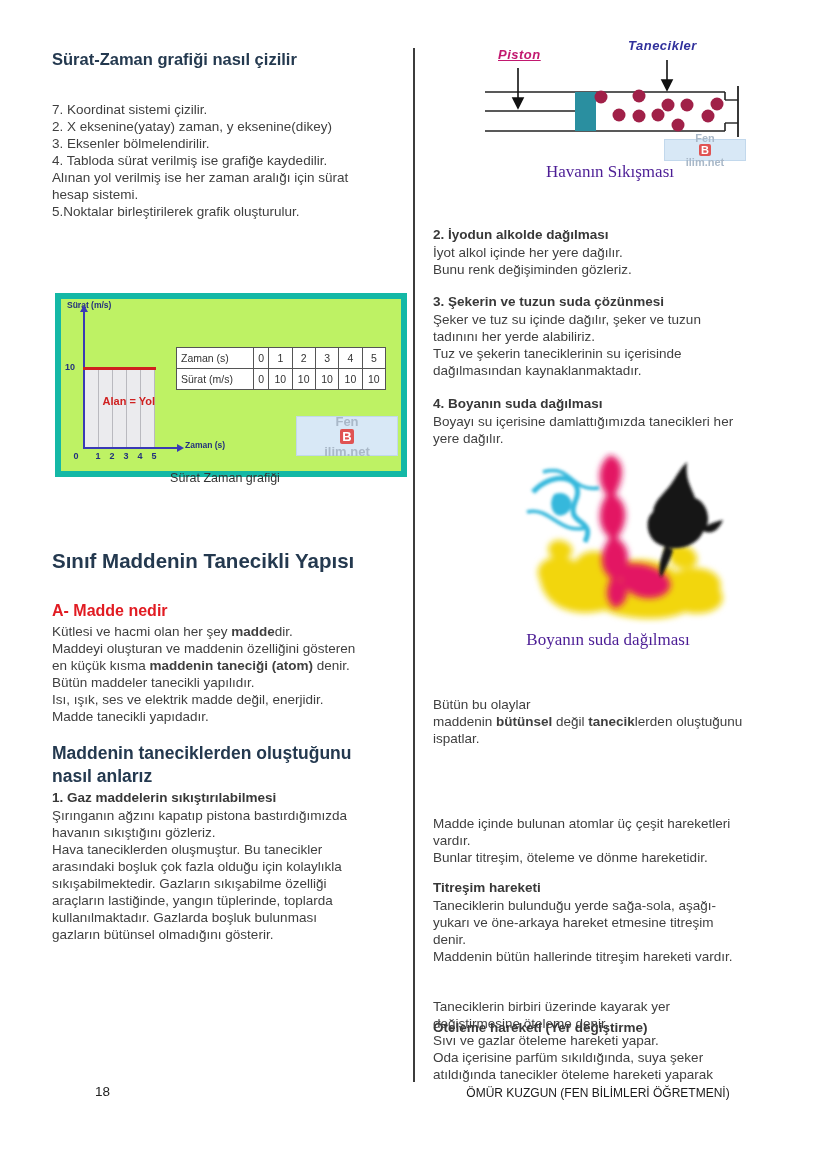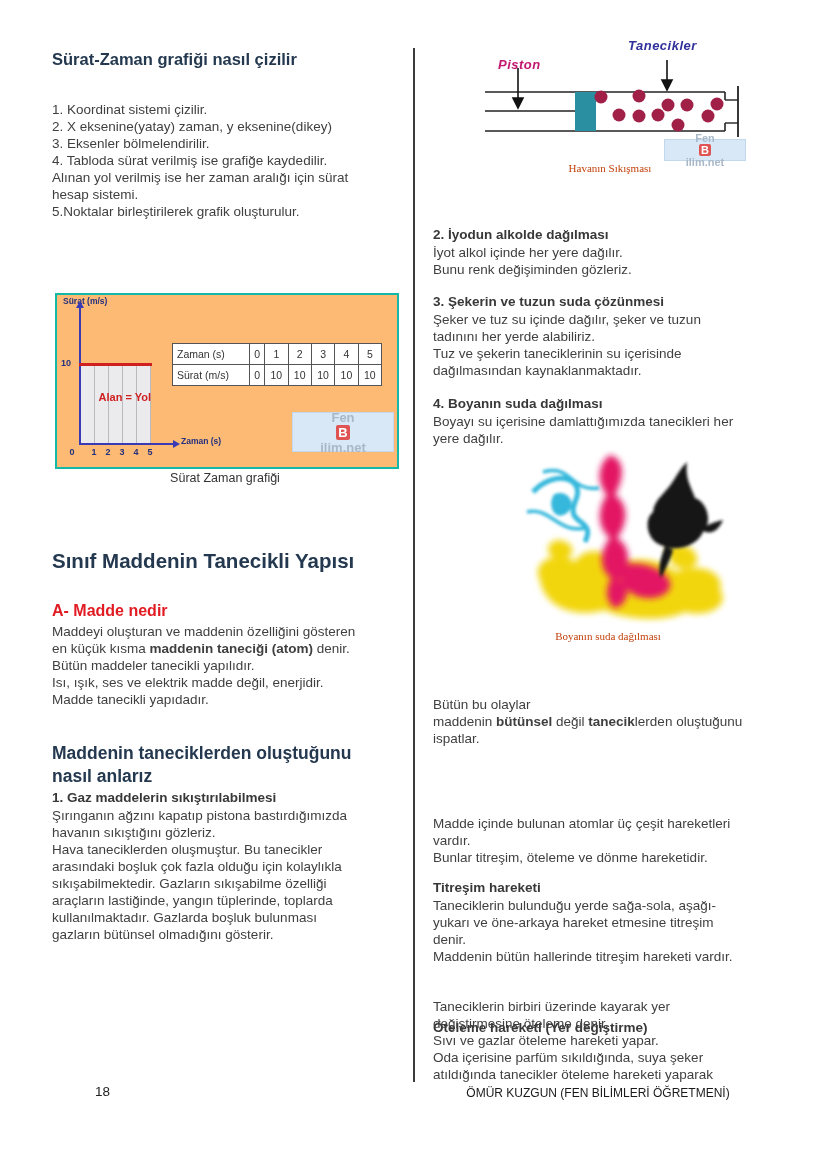--- a/index.html
+++ b/index.html
@@ -5,28 +5,28 @@
   html,body{margin:0;padding:0;}
   body{width:828px;height:1171px;position:relative;background:#ffffff;
        font-family:"Liberation Sans",sans-serif;color:#3f3f3f;}
   .abs{position:absolute;}
   .h1{font-size:16.5px;font-weight:bold;color:#24394f;}
   .h2{font-size:20.5px;font-weight:bold;color:#24394f;}
   .h3red{font-size:16px;font-weight:bold;color:#e11b22;}
   .h4{font-size:17.5px;font-weight:bold;color:#24394f;line-height:23px;}
   .body-lines{font-size:13.5px;line-height:17px;color:#3f3f3f;}
   .subhead{font-size:13.5px;font-weight:bold;color:#383838;}
-  .caption-serif{font-family:"Liberation Serif",serif;font-size:11px;color:#c2410c;text-align:center;}
+  .caption-serif{font-family:"Liberation Serif",serif;font-size:17px;color:#4c1d95;text-align:center;}
   .caption-sans{font-size:12.5px;color:#333;text-align:center;}
   .divider{position:absolute;left:413px;top:48px;width:2px;height:1034px;background:#3c3c3c;}
   .pagenum{font-size:13.5px;color:#222;}
   .footer{font-size:12px;color:#1a1a1a;text-align:center;}
 
   
-  .graph-fig{left:55px;top:293px;width:340px;height:172px;background:#fdba74;border:2px solid #14b8a6;}
+  .graph-fig{left:55px;top:293px;width:340px;height:172px;background:#bef264;border:6px solid #14b8a6;}
   .gf-el{position:absolute;}
   .axis{background:#3a3ab5;}
   .arrow-up{width:0;height:0;border-left:4px solid transparent;border-right:4px solid transparent;border-bottom:7px solid #3a3ab5;}
   .arrow-right{width:0;height:0;border-top:4px solid transparent;border-bottom:4px solid transparent;border-left:7px solid #3a3ab5;}
   .axis-label{font-size:8.5px;font-weight:bold;color:#23307d;}
   .graph-red-line{background:#cf2020;}
   .shaded{background:#ebebee;}
   .vline{position:absolute;top:0;bottom:0;width:1px;background:#b9b9bf;}
   .area-label{font-size:11px;font-weight:bold;color:#cf2020;text-align:right;}
   .ytick{font-size:9px;font-weight:bold;color:#23307d;}
@@ -45,21 +45,21 @@
   .lbl-tanecik{color:#31319c;}
 </style>
 </head>
 <body>
 
 <div class="divider"></div>
 
 <div class="abs h1" style="left:52px;top:50px;">Sürat-Zaman grafiği nasıl çizilir</div>
 
 <div class="abs body-lines" style="left:52px;top:101px;width:365px;">
-    <div>1. Koordinat sistemi çizilir.</div>
+    <div>7. Koordinat sistemi çizilir.</div>
     <div>2. X eksenine(yatay) zaman, y eksenine(dikey)</div>
     <div>3. Eksenler bölmelendirilir.</div>
     <div>4. Tabloda sürat verilmiş ise grafiğe kaydedilir.</div>
     <div>Alınan yol verilmiş ise her zaman aralığı için sürat</div>
     <div>hesap sistemi.</div>
     <div>5.Noktalar birleştirilerek grafik oluşturulur.</div>
   </div>
 
 <div class="abs graph-fig">
   <div class="gf-el axis-label" style="left:6px;top:1px;">Sürat (m/s)</div>
@@ -115,20 +115,21 @@
   </div>
 </div>
 
 <div class="abs caption-sans" style="left:55px;top:471px;width:340px;">Sürat Zaman grafiği</div>
 
 <div class="abs h2" style="left:52px;top:549px;">Sınıf Maddenin Tanecikli Yapısı</div>
 
 <div class="abs h3red" style="left:52px;top:602px;">A- Madde nedir</div>
 
 <div class="abs body-lines" style="left:52px;top:623px;width:365px;">
+    <div><span>Kütlesi ve hacmi olan her şey </span><b>madde</b><span>dir.</span></div>
     <div><span>Maddeyi oluşturan ve maddenin özelliğini gösteren</span></div>
     <div><span>en küçük kısma </span><b>maddenin taneciği (atom)</b><span> denir.</span></div>
     <div><span>Bütün maddeler tanecikli yapılıdır.</span></div>
     <div><span>Isı, ışık, ses ve elektrik madde değil, enerjidir.</span></div>
     <div><span>Madde tanecikli yapıdadır.</span></div>
   </div>
 
 <div class="abs h4" style="left:52px;top:742px;width:365px;">
     <div>Maddenin taneciklerden oluştuğunu</div>
     <div>nasıl anlarız</div>
@@ -179,21 +180,21 @@
 
     <g stroke="#111" stroke-width="1.6" fill="#111">
       <line x1="48" y1="30" x2="48" y2="62"></line>
         <polygon points="43,60 53,60 48,70"></polygon>
     </g>
     <g stroke="#111" stroke-width="1.6" fill="#111">
       <line x1="197" y1="22" x2="197" y2="44"></line>
         <polygon points="192,42 202,42 197,52"></polygon>
     </g>
   </svg>
-  <div class="abs cursive-label lbl-piston" style="left:28px;top:19px;">Piston</div>
+  <div class="abs cursive-label lbl-piston" style="left:28px;top:9px;text-decoration:underline;">Piston</div>
   <div class="abs cursive-label lbl-tanecik" style="left:158px;top:0px;">Tanecikler</div>
 </div>
 
 <div class="abs watermark" style="left:664px;top:139px;width:80px;height:20px;font-size:11px;">
   <span>Fen</span>
     <span class="wm-badge">B</span>
     <span>ilim.net</span>
 </div>
 
 <div class="abs caption-serif" style="left:480px;top:162px;width:260px;">Havanın Sıkışması</div>

